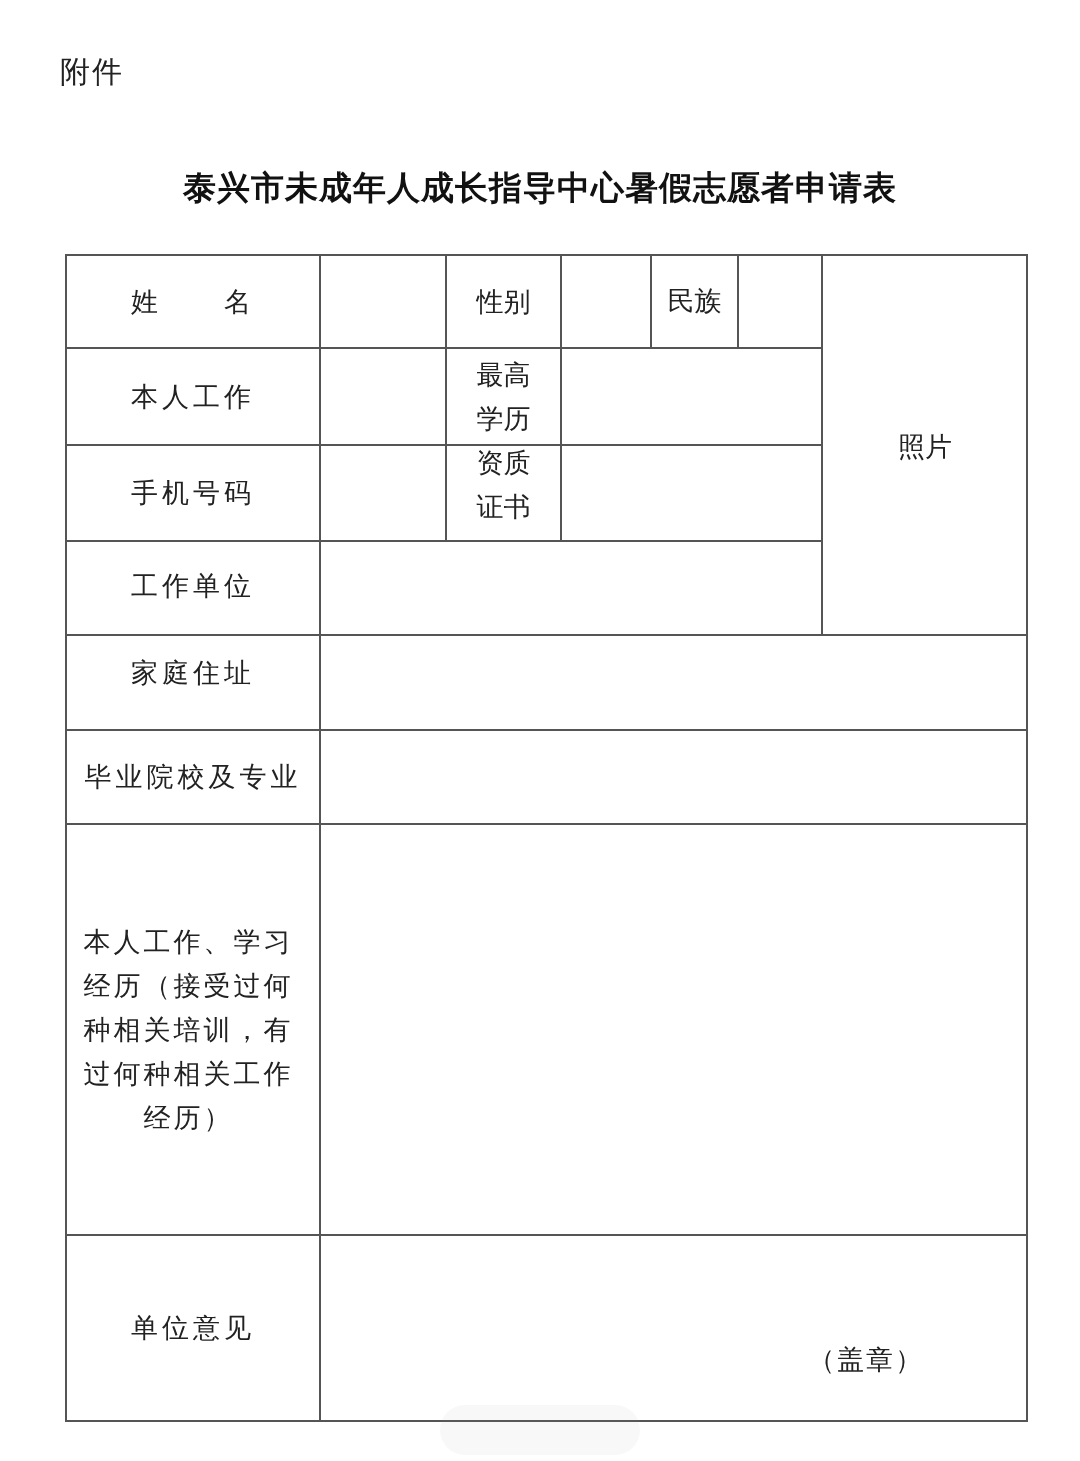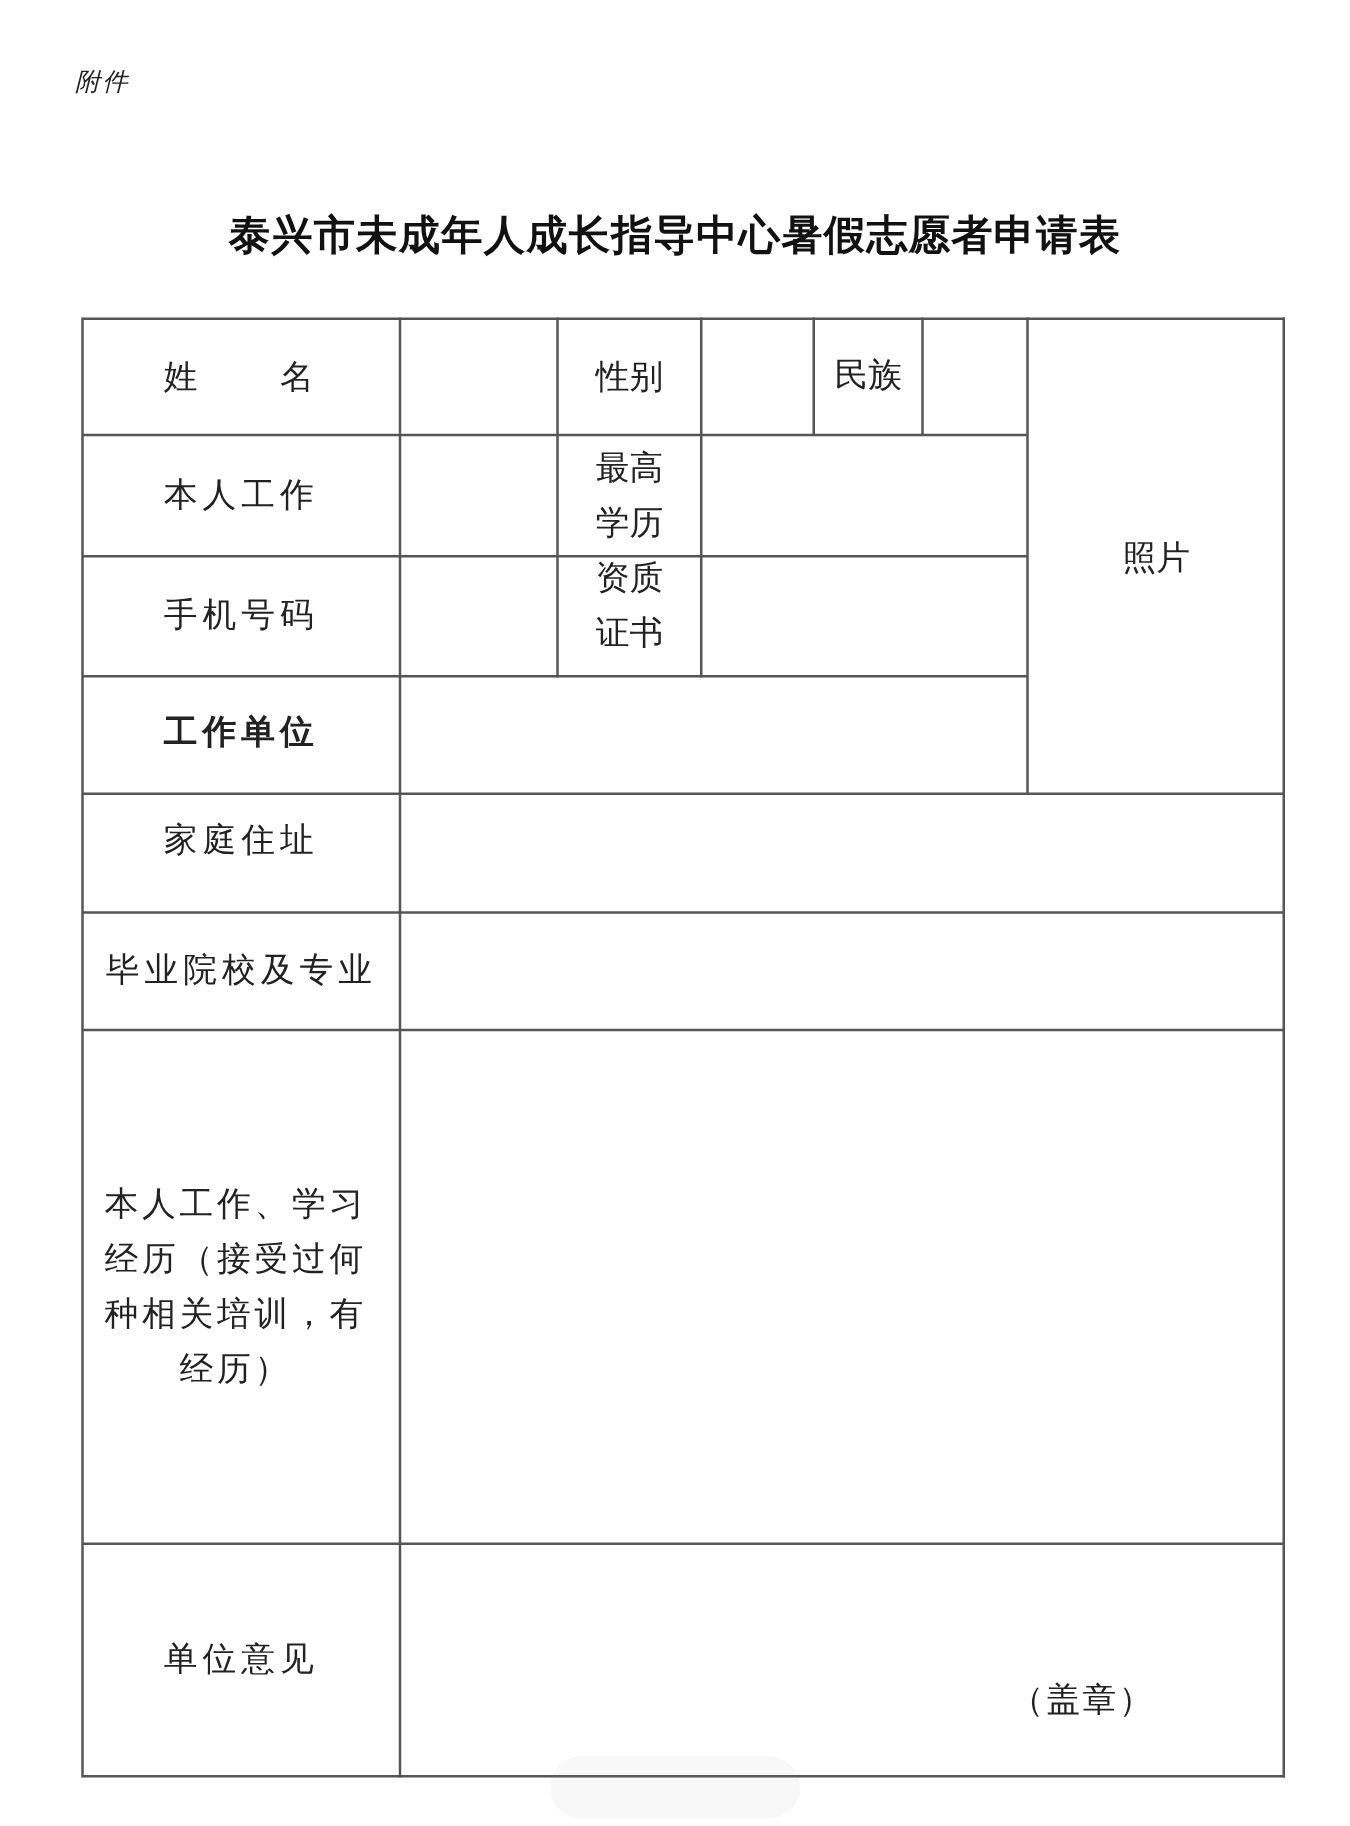--- a/index.html
+++ b/index.html
@@ -1,18 +1,18 @@
 <!DOCTYPE html>
 <html><head>
 <meta charset="utf-8">
 <style>
   html, body { margin: 0; padding: 0; background: #ffffff; }
   body { width: 1080px; height: 1461px; position: relative; overflow: hidden;
          font-family: "DejaVu Serif", "Liberation Serif", serif; color: #222; }
-  .attach { position: absolute; left: 60px; top: 52px; font-size: 20px; letter-spacing: 2px; color: #222; font-style: italic; }
+  .attach { position: absolute; left: 60px; top: 52px; font-size: 30px; letter-spacing: 2px; color: #222; }
   .title { position: absolute; left: 0; width: 1080px; top: 166px; text-align: center;
            font-size: 33px; font-weight: bold; color: #111; letter-spacing: 1px;
            font-family: "DejaVu Serif", "Liberation Serif", serif; }
   .cell { position: absolute; box-sizing: border-box; display: flex; align-items: center; justify-content: center;
           text-align: center; font-size: 27px; line-height: 44px; color: #222; }
   .line { position: absolute; background: #555; }
   .h { height: 1.5px; }
   .v { width: 1.5px; }
   .input { background: transparent; border-radius: 26px; }
   .wide-label { letter-spacing: 4px; }
@@ -68,33 +68,34 @@
     <div class="cell input" style="left:562px; top:348px; width:260px; height:97px;"></div>
 
     <div class="cell wide-label" style="left:66px; top:445px; width:254px; height:96px;">手机号码</div>
     <div class="cell input" style="left:321px; top:445px; width:125px; height:96px;"></div>
     <div class="cell" style="left:446px; top:445px; width:115px; height:80px; flex-direction:column;">
       <span>资质</span>
       <span>证书</span>
     </div>
     <div class="cell input" style="left:562px; top:445px; width:260px; height:96px;"></div>
 
-    <div class="cell wide-label" style="left:66px; top:541px; width:254px; height:90px;font-weight:bold;">工作单位</div>
+    <div class="cell wide-label" style="left:66px; top:541px; width:254px; height:90px;">工作单位</div>
     <div class="cell input" style="left:321px; top:541px; width:501px; height:94px;"></div>
 
     <div class="cell wide-label" style="left:66px; top:635px; width:254px; height:76px;">家庭住址</div>
     <div class="cell input" style="left:321px; top:635px; width:706px; height:95px;"></div>
 
     <div class="cell wide-label" style="left:66px; top:730px; width:254px; height:94px;">毕业院校及专业</div>
     <div class="cell input" style="left:321px; top:730px; width:706px; height:94px;"></div>
 
     <div class="cell" style="left:66px; top:824px; width:245px; height:411px; flex-direction:column; letter-spacing:3px; padding-top:0;">
       <span>本人工作、学习</span>
       <span>经历（接受过何</span>
       <span>种相关培训，有</span>
+      <span>过何种相关工作</span>
       <span>经历）</span>
     </div>
     <div class="cell input" style="left:321px; top:824px; width:706px; height:411px;"></div>
 
     <div class="cell wide-label" style="left:66px; top:1235px; width:254px; height:186px;">单位意见</div>
     <div class="cell input" style="left:321px; top:1235px; width:706px; height:186px;"></div>
     <div class="stamp">（盖章）</div>
   </div>
 
   <div class="watermark"></div>

